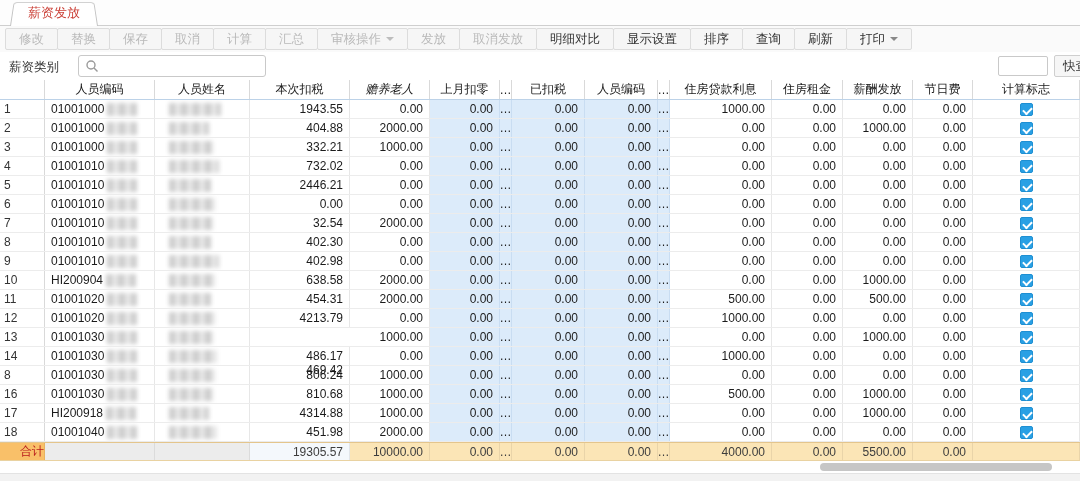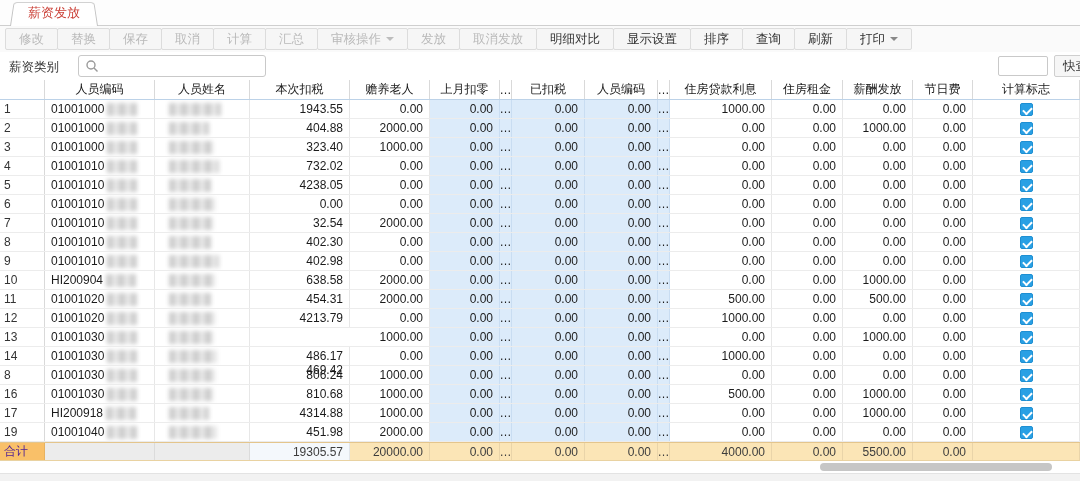--- a/index.html
+++ b/index.html
@@ -64,21 +64,21 @@
     background:repeating-linear-gradient(90deg,#cdcdcd 0 6px,#e6e6e6 6px 12px); }
   .chk { width:13px; height:13px; border-radius:2px; background:#2aa0e4;
     border:1px solid #1e8fd2; position:relative; cursor:pointer; }
   .chk::after { content:''; position:absolute; left:2.5px; top:3px; width:7px; height:4px;
     border-left:2px solid #fff; border-bottom:2px solid #fff; transform:rotate(-45deg); }
 
   
   .trow { height:19px; background:#fbe5b6; border-top:1px solid #e4c58c;
     border-bottom:1px solid #e9d2a1; }
   .trow .cell { border-right:1px solid rgba(0,0,0,0.07); color:#3c3c3c; }
-  .trow .cell.total-label { background:#f9c069; color:#4c1d95; padding-left:4px; }
+  .trow .cell.total-label { background:#f9c069; color:#b91c1c; padding-left:20px; }
   .trow .cell.blank-gray { background:#ececec; }
   .trow .cell.pale-blue { background:#f4f8fc; }
 
   
   .hscroll { position:absolute; top:462px; left:0; width:1080px; height:11px; }
   .thumb { position:absolute; top:1px; height:8px; border-radius:4px; background:#c6c6c6; }
   .bottomstrip { position:absolute; top:473px; left:0; width:1080px; height:8px;
     background:#f2f2f2; border-top:1px solid #e3e3e3; }
 </style>
 </head>
@@ -155,21 +155,21 @@
     <input class="quick-input" value="" style="">
     <button class="quick-btn">快查</button>
   </div>
 
   <div class="grid">
     <div class="hrow">
         <div class="cell c" style="width: 45px;"></div>
         <div class="cell c" style="width: 110px;">人员编码</div>
         <div class="cell c" style="width: 95px;">人员姓名</div>
         <div class="cell c" style="width: 100px;">本次扣税</div>
-        <div class="cell c" style="width: 80px;">赡养老人</div>
+        <div class="cell c" style="width: 80px; font-style: italic;">赡养老人</div>
         <div class="cell c" style="width: 70px;">上月扣零</div>
         <div class="cell c" style="width: 12px;">…</div>
         <div class="cell c" style="width: 73px;">已扣税</div>
         <div class="cell c" style="width: 73px;">人员编码</div>
         <div class="cell c" style="width: 12px;">…</div>
         <div class="cell c" style="width: 102px;">住房贷款利息</div>
         <div class="cell c" style="width: 71px;">住房租金</div>
         <div class="cell c" style="width: 70px;">薪酬发放</div>
         <div class="cell c" style="width: 60px;">节日费</div>
         <div class="cell c" style="width: 107px;">计算标志</div>
@@ -225,21 +225,21 @@
         </div>
         <div class="drow">
           <div class="cell num" style="width: 45px;">3</div>
           <div class="cell code" style="width: 110px;">
             <span>01001000</span>
             <span class="blur" style="width: 30px;"></span>
           </div>
           <div class="cell code" style="width: 95px;">
             <span class="blur" style="width: 44px; margin-left: 8px;"></span>
           </div>
-          <div class="cell r" style="width: 100px;">323.40</div>
+          <div class="cell r" style="width: 100px;">332.21</div>
           <div class="cell r" style="width: 80px;">1000.00</div>
           <div class="cell r tint" style="width: 70px;">0.00</div>
           <div class="cell c tint" style="width: 12px;">…</div>
           <div class="cell r tint" style="width: 73px;">0.00</div>
           <div class="cell r tint" style="width: 73px;">0.00</div>
           <div class="cell c tint" style="width: 12px;">…</div>
           <div class="cell r" style="width: 102px;">0.00</div>
           <div class="cell r" style="width: 71px;">0.00</div>
           <div class="cell r" style="width: 70px;">0.00</div>
           <div class="cell r" style="width: 60px;">0.00</div>
@@ -273,21 +273,21 @@
         </div>
         <div class="drow">
           <div class="cell num" style="width: 45px;">5</div>
           <div class="cell code" style="width: 110px;">
             <span>01001010</span>
             <span class="blur" style="width: 30px;"></span>
           </div>
           <div class="cell code" style="width: 95px;">
             <span class="blur" style="width: 42px; margin-left: 8px;"></span>
           </div>
-          <div class="cell r" style="width: 100px;">4238.05</div>
+          <div class="cell r" style="width: 100px;">2446.21</div>
           <div class="cell r" style="width: 80px;">0.00</div>
           <div class="cell r tint" style="width: 70px;">0.00</div>
           <div class="cell c tint" style="width: 12px;">…</div>
           <div class="cell r tint" style="width: 73px;">0.00</div>
           <div class="cell r tint" style="width: 73px;">0.00</div>
           <div class="cell c tint" style="width: 12px;">…</div>
           <div class="cell r" style="width: 102px;">0.00</div>
           <div class="cell r" style="width: 71px;">0.00</div>
           <div class="cell r" style="width: 70px;">0.00</div>
           <div class="cell r" style="width: 60px;">0.00</div>
@@ -577,21 +577,21 @@
           <div class="cell c tint" style="width: 12px;">…</div>
           <div class="cell r" style="width: 102px;">0.00</div>
           <div class="cell r" style="width: 71px;">0.00</div>
           <div class="cell r" style="width: 70px;">1000.00</div>
           <div class="cell r" style="width: 60px;">0.00</div>
           <div class="cell c" style="width: 107px;">
             <span class="chk"></span>
           </div>
         </div>
         <div class="drow">
-          <div class="cell num" style="width: 45px;">19</div>
+          <div class="cell num" style="width: 45px;">18</div>
           <div class="cell code" style="width: 110px;">
             <span>01001040</span>
             <span class="blur" style="width: 30px;"></span>
           </div>
           <div class="cell code" style="width: 95px;">
             <span class="blur" style="width: 48px; margin-left: 8px;"></span>
           </div>
           <div class="cell r" style="width: 100px;">451.98</div>
           <div class="cell r" style="width: 80px;">2000.00</div>
           <div class="cell r tint" style="width: 70px;">0.00</div>
@@ -606,21 +606,21 @@
           <div class="cell c" style="width: 107px;">
             <span class="chk"></span>
           </div>
         </div>
       </div>
     <div class="trow">
         <div class="cell total-label" style="width: 45px;">合计</div>
         <div class="cell blank-gray" style="width: 110px;"></div>
         <div class="cell blank-gray" style="width: 95px;"></div>
         <div class="cell r pale-blue" style="width: 100px;">19305.57</div>
-        <div class="cell r" style="width: 80px;">20000.00</div>
+        <div class="cell r" style="width: 80px;">10000.00</div>
         <div class="cell r" style="width: 70px;">0.00</div>
         <div class="cell c" style="width: 12px;">…</div>
         <div class="cell r" style="width: 73px;">0.00</div>
         <div class="cell r" style="width: 73px;">0.00</div>
         <div class="cell c" style="width: 12px;">…</div>
         <div class="cell r" style="width: 102px;">4000.00</div>
         <div class="cell r" style="width: 71px;">0.00</div>
         <div class="cell r" style="width: 70px;">5500.00</div>
         <div class="cell r" style="width: 60px;">0.00</div>
         <div class="cell c" style="width: 107px;"></div>

